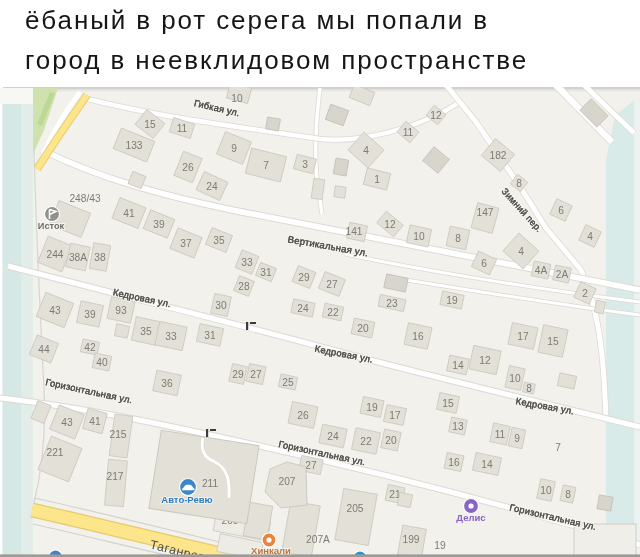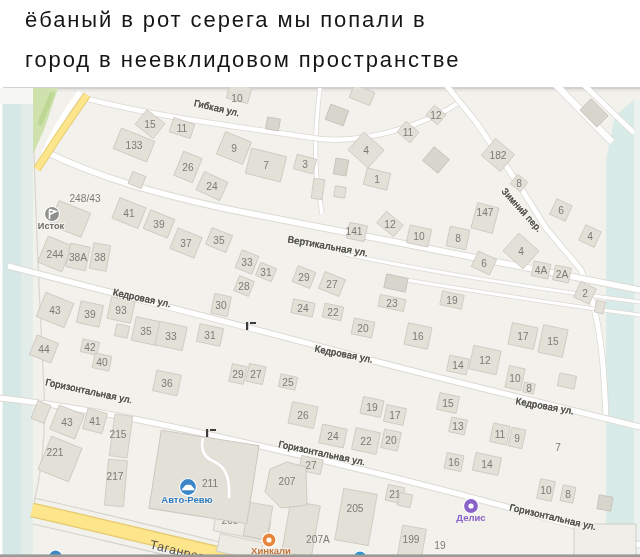--- a/index.html
+++ b/index.html
@@ -1,15 +1,15 @@
 <!DOCTYPE html>
 <html><head><meta charset="utf-8"><title>m</title><style>
 html,body{margin:0;padding:0;width:640px;height:557px;background:#ffffff;overflow:hidden;}
 body{font-family:"Liberation Sans",sans-serif;position:relative;}
-.cap{position:absolute;left:25px;top:0px;font-size:22px;line-height:40px;color:#161616;letter-spacing:1.9px;white-space:nowrap;}
+.cap{position:absolute;left:25px;top:0px;font-size:26px;line-height:40px;color:#161616;letter-spacing:1.9px;white-space:nowrap;}
 #map{position:absolute;left:0;top:87px;filter:blur(0.5px);}
 text{font-family:"Liberation Sans",sans-serif;}
 </style></head><body>
 
 <div class="cap">ёбаный в рот серега мы попали в<br>город в неевклидовом пространстве</div>
 
 <svg id="map" width="640" height="470" viewBox="0 87 640 470">
 
 <rect x="0" y="87" width="640" height="470" fill="#f2f1ec"></rect>
 

